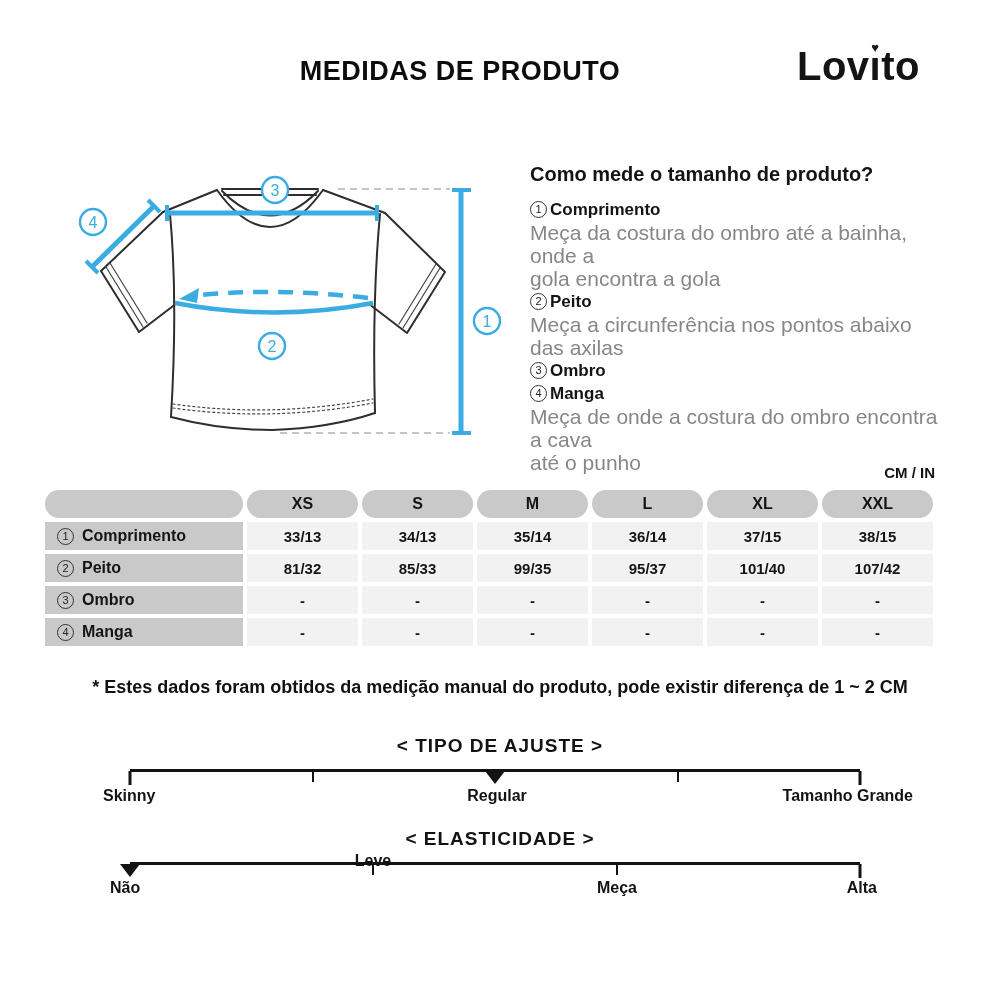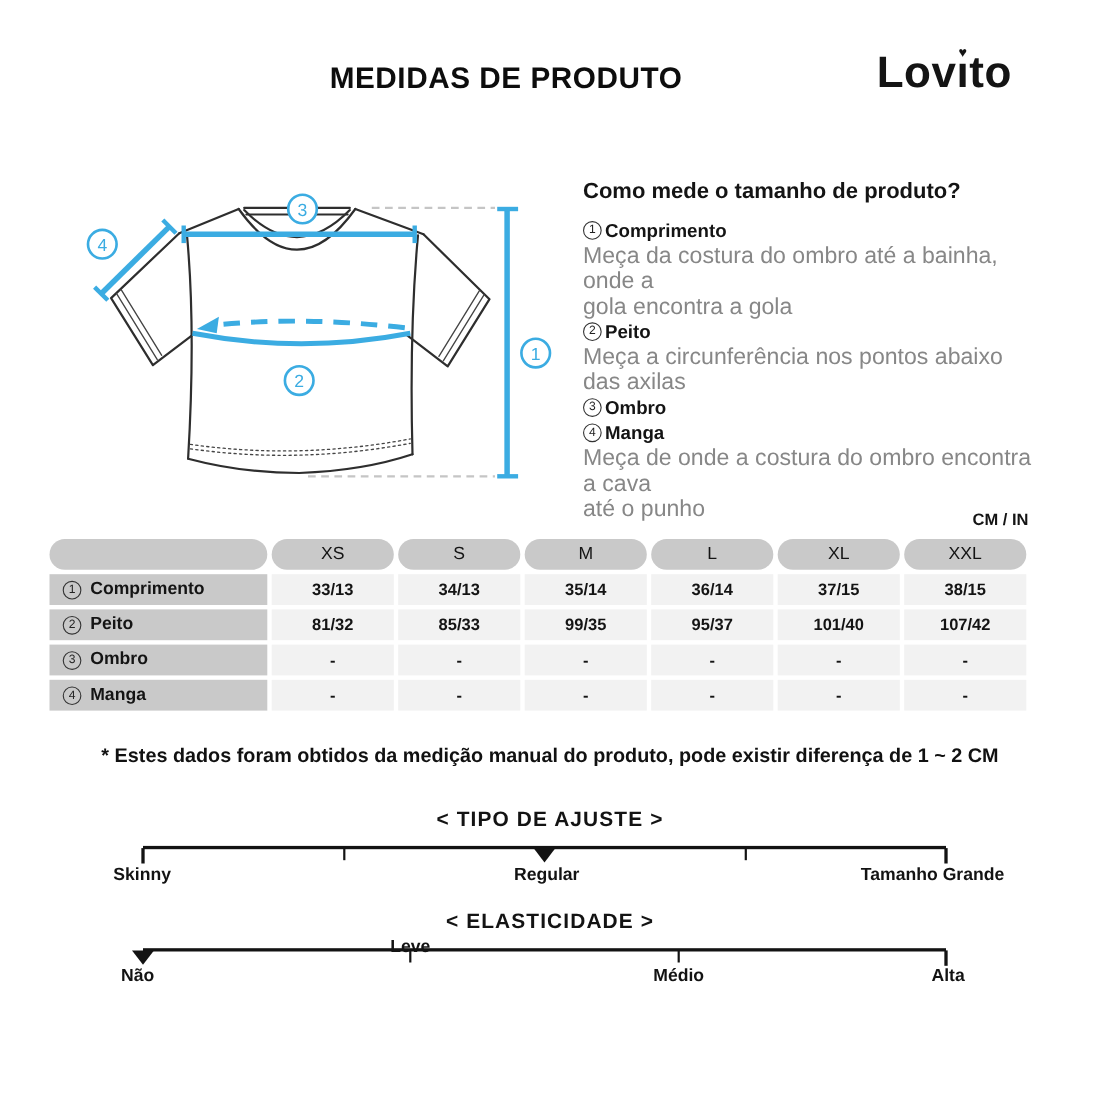--- a/index.html
+++ b/index.html
@@ -23,21 +23,21 @@
   .instr-name { font-size:17px; font-weight:700; color:#141414; line-height:23px; display:flex; align-items:center; }
   .instr-desc { font-size:21px; color:#878787; line-height:23px; white-space:pre-line; }
   .circ { display:inline-flex; width:17px; height:17px; border:1.3px solid #333; border-radius:50%;
     align-items:center; justify-content:center; font-size:11px; font-weight:400; color:#222; margin-right:3px; flex:none; }
 
   
   .unit-label { position:absolute; top:464px; right:65px; font-size:15px; font-weight:700; color:#141414; }
   .size-table { position:absolute; left:45px; top:490px; width:888px; display:grid;
     grid-template-columns:198px repeat(6,1fr); gap:4px; }
   .cell { height:28px; display:flex; align-items:center; justify-content:center; }
-  .cell.head { background:#c9c9c9; font-size:16px; font-weight:400; color:#141414;border-radius:14px; }
+  .cell.head { background:#c9c9c9; font-size:16px; font-weight:700; color:#141414;border-radius:14px; }
   .cell.rowlabel { background:#c9c9c9; justify-content:flex-start; padding-left:12px; font-size:16px; font-weight:700; color:#141414; }
   .cell.rowlabel .circ { margin-right:8px; background:transparent; }
   .cell.val { background:#f2f2f2; font-size:15px; font-weight:700; color:#141414; }
 
   .footnote { position:absolute; top:677px; left:0; width:1000px; text-align:center;
     font-size:18px; font-weight:700; color:#111; }
 
   
   .scale-title { position:absolute; left:0; width:1000px; text-align:center;
     font-size:19px; font-weight:700; letter-spacing:1px; color:#131313; }
@@ -247,16 +247,16 @@
 
   <div class="scale-title" style="top:828px;">&lt; ELASTICIDADE &gt;</div>
   <div class="scale-line" style="top:862px;">
     <span class="marker" style="left:0%;"></span>
     <span class="tick" style="left:33.333%;"></span>
     <span class="tick" style="left:66.667%;"></span>
     <span class="tick end" style="left:100%;"></span>
   </div>
   <span class="scale-label" style="top:879px; left:110px;">Não</span>
   <span class="scale-label center-anchor" style="top:852px; left:373px;">Leve</span>
-  <span class="scale-label center-anchor" style="top:879px; left:617px;">Médio</span>
+  <span class="scale-label center-anchor" style="top:879px; left:617px;">Meça</span>
   <span class="scale-label" style="top:879px; right:123px;">Alta</span>
 
 </div>
 
 </body></html>

